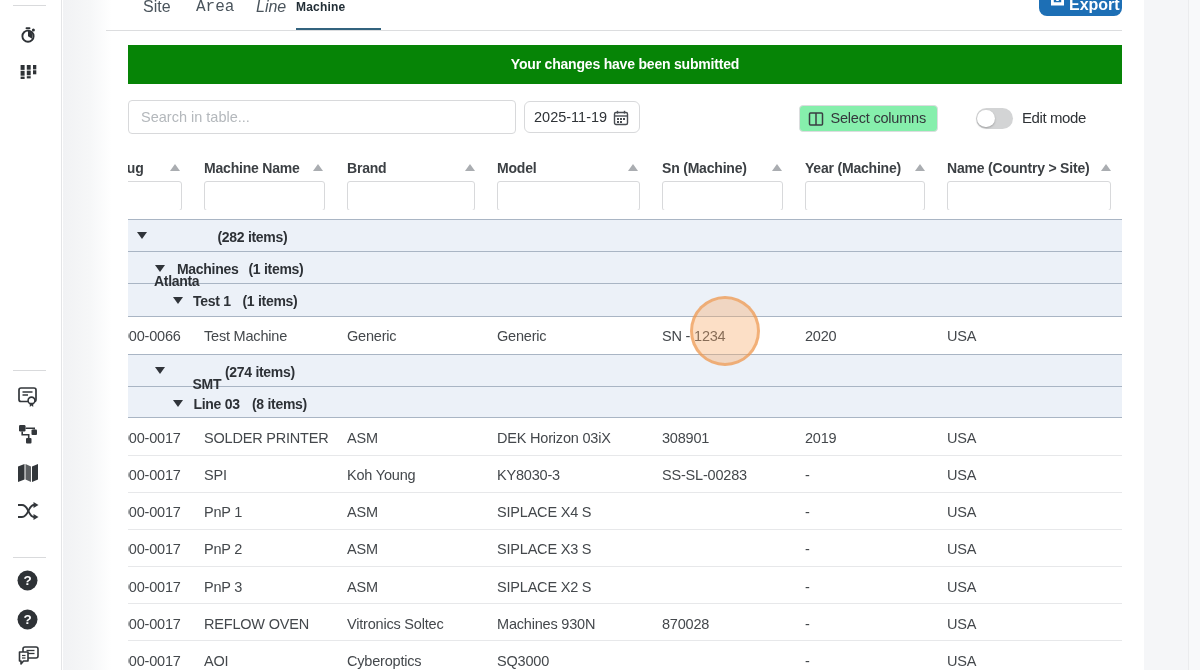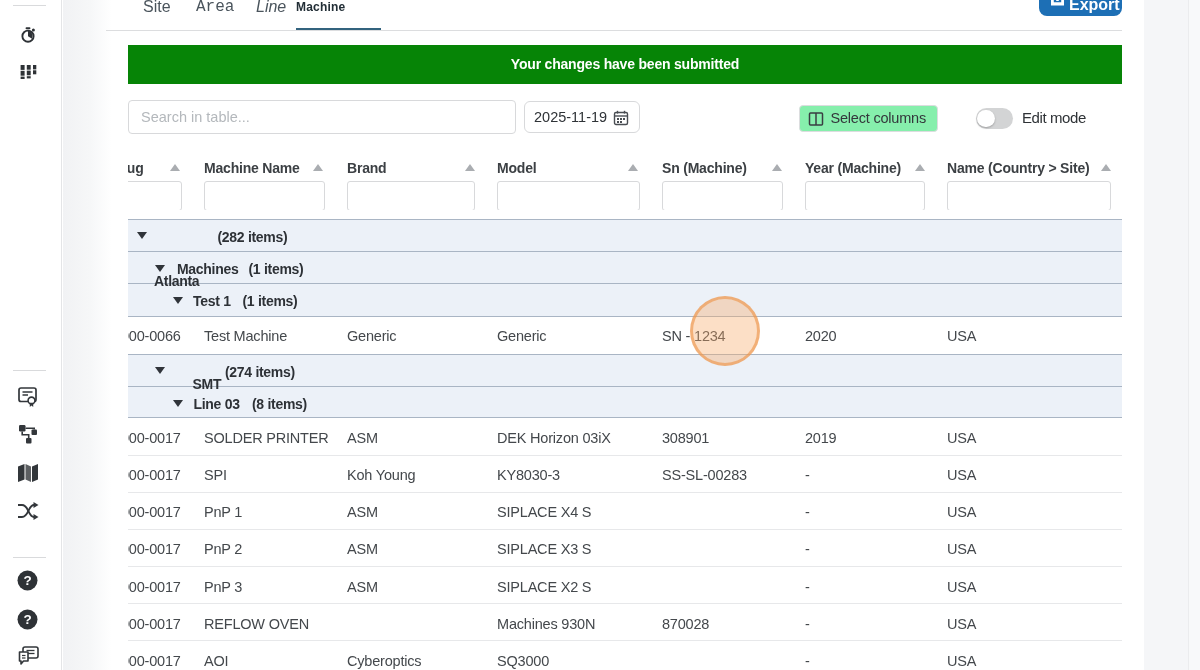--- a/index.html
+++ b/index.html
@@ -211,20 +211,21 @@
     <div class="cell" style="left:677px; top:321px;">-</div>
     <div class="cell" style="left:819px; top:321px;">USA</div>
     <div class="cell" style="left:-7px; top:358.5px;">000-0017</div>
     <div class="cell" style="left:76px; top:358.5px;">PnP 3</div>
     <div class="cell" style="left:219px; top:358.5px;">ASM</div>
     <div class="cell" style="left:369px; top:358.5px;">SIPLACE X2 S</div>
     <div class="cell" style="left:677px; top:358.5px;">-</div>
     <div class="cell" style="left:819px; top:358.5px;">USA</div>
     <div class="cell" style="left:-7px; top:395.5px;">000-0017</div>
     <div class="cell" style="left:76px; top:395.5px;">REFLOW OVEN</div>
+    <div class="cell" style="left:219px; top:395.5px;">Vitronics Soltec</div>
     <div class="cell" style="left:369px; top:395.5px;">Machines 930N</div>
     <div class="cell" style="left:534px; top:395.5px;">870028</div>
     <div class="cell" style="left:677px; top:395.5px;">-</div>
     <div class="cell" style="left:819px; top:395.5px;">USA</div>
     <div class="cell" style="left:-7px; top:432.5px;">000-0017</div>
     <div class="cell" style="left:76px; top:432.5px;">AOI</div>
     <div class="cell" style="left:219px; top:432.5px;">Cyberoptics</div>
     <div class="cell" style="left:369px; top:432.5px;">SQ3000</div>
     <div class="cell" style="left:677px; top:432.5px;">-</div>
     <div class="cell" style="left:819px; top:432.5px;">USA</div>

